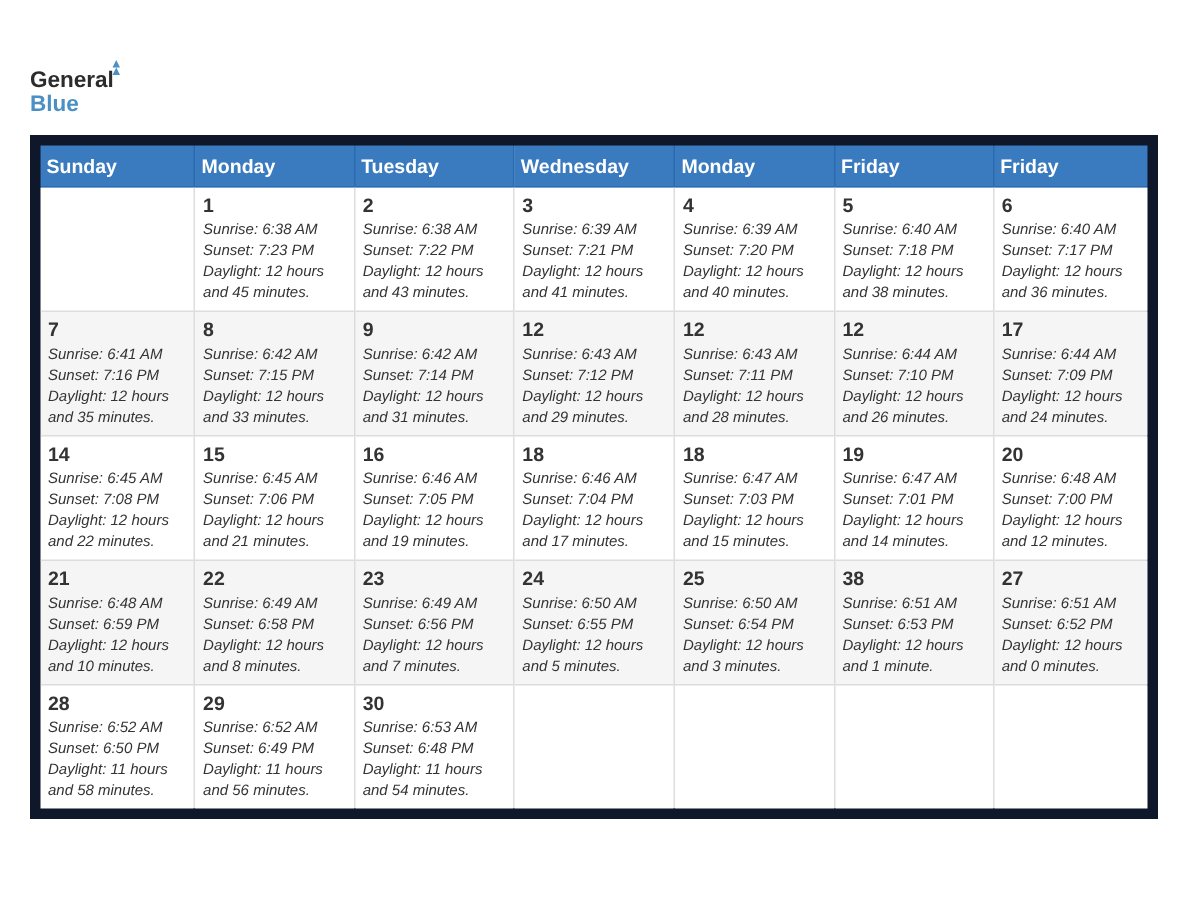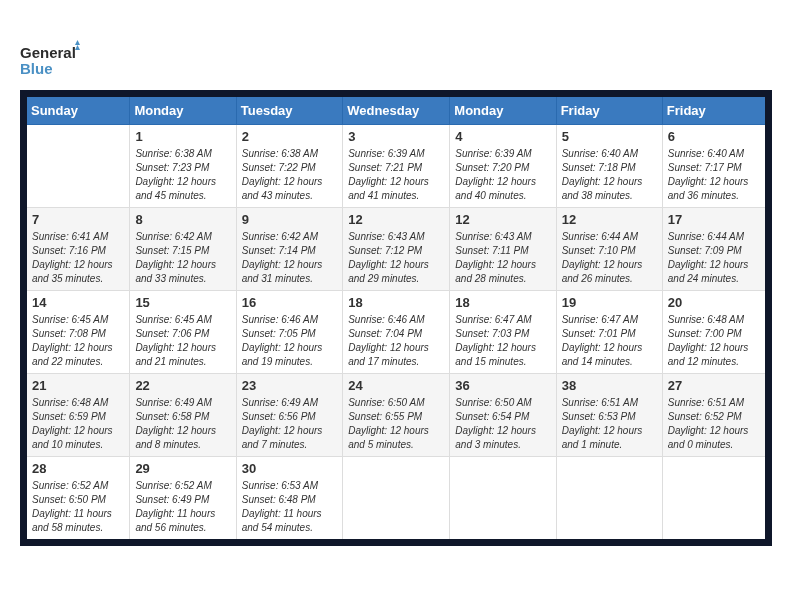--- a/index.html
+++ b/index.html
@@ -257,21 +257,21 @@
           Sunrise: 6:49 AM<br>Sunset: 6:56 PM<br>Daylight: 12 hours and 7 minutes.
         </div>
         </td>
         <td>
           <span class="day-number">24</span>
         <div class="day-info">
           Sunrise: 6:50 AM<br>Sunset: 6:55 PM<br>Daylight: 12 hours and 5 minutes.
         </div>
         </td>
         <td>
-          <span class="day-number">36</span>
+          <span class="day-number">25</span>
         <div class="day-info">
           Sunrise: 6:50 AM<br>Sunset: 6:54 PM<br>Daylight: 12 hours and 3 minutes.
         </div>
         </td>
         <td>
           <span class="day-number">38</span>
         <div class="day-info">
           Sunrise: 6:51 AM<br>Sunset: 6:53 PM<br>Daylight: 12 hours and 1 minute.
         </div>
         </td>

